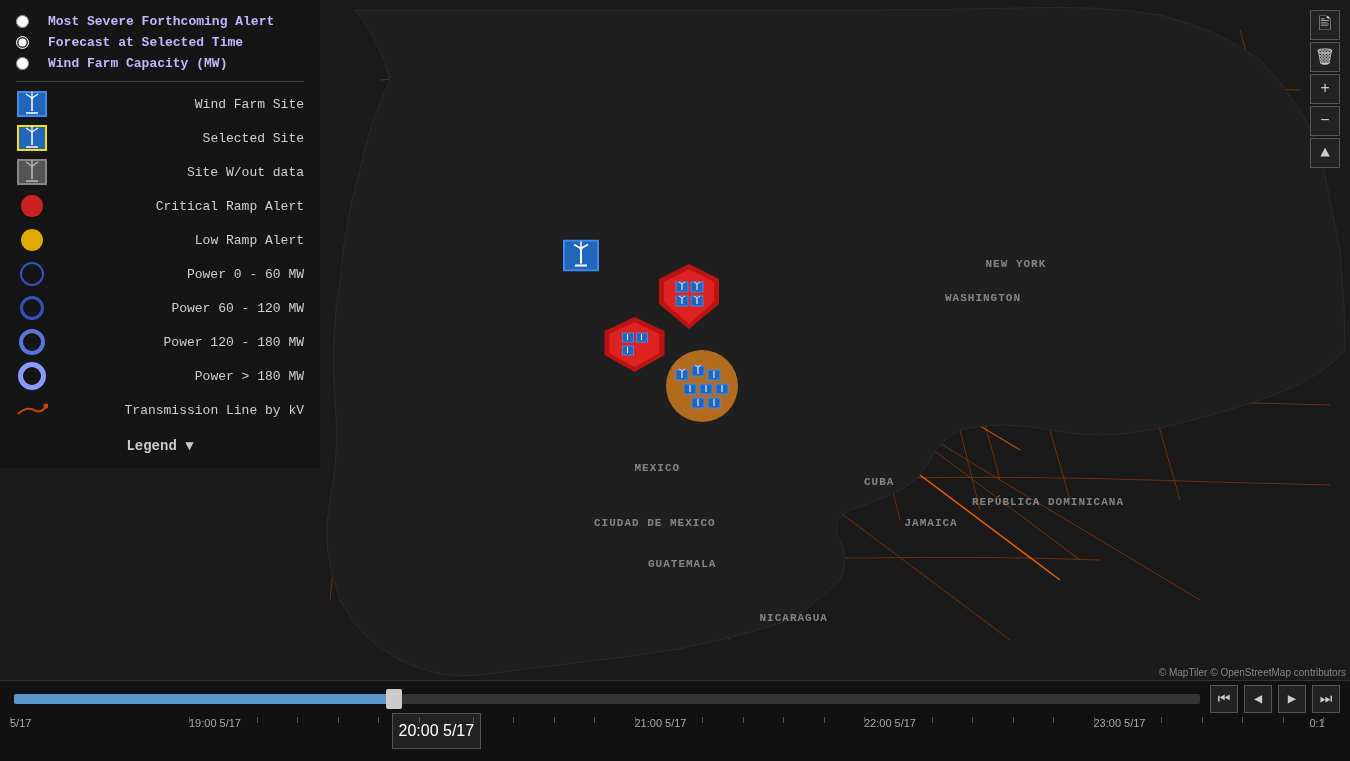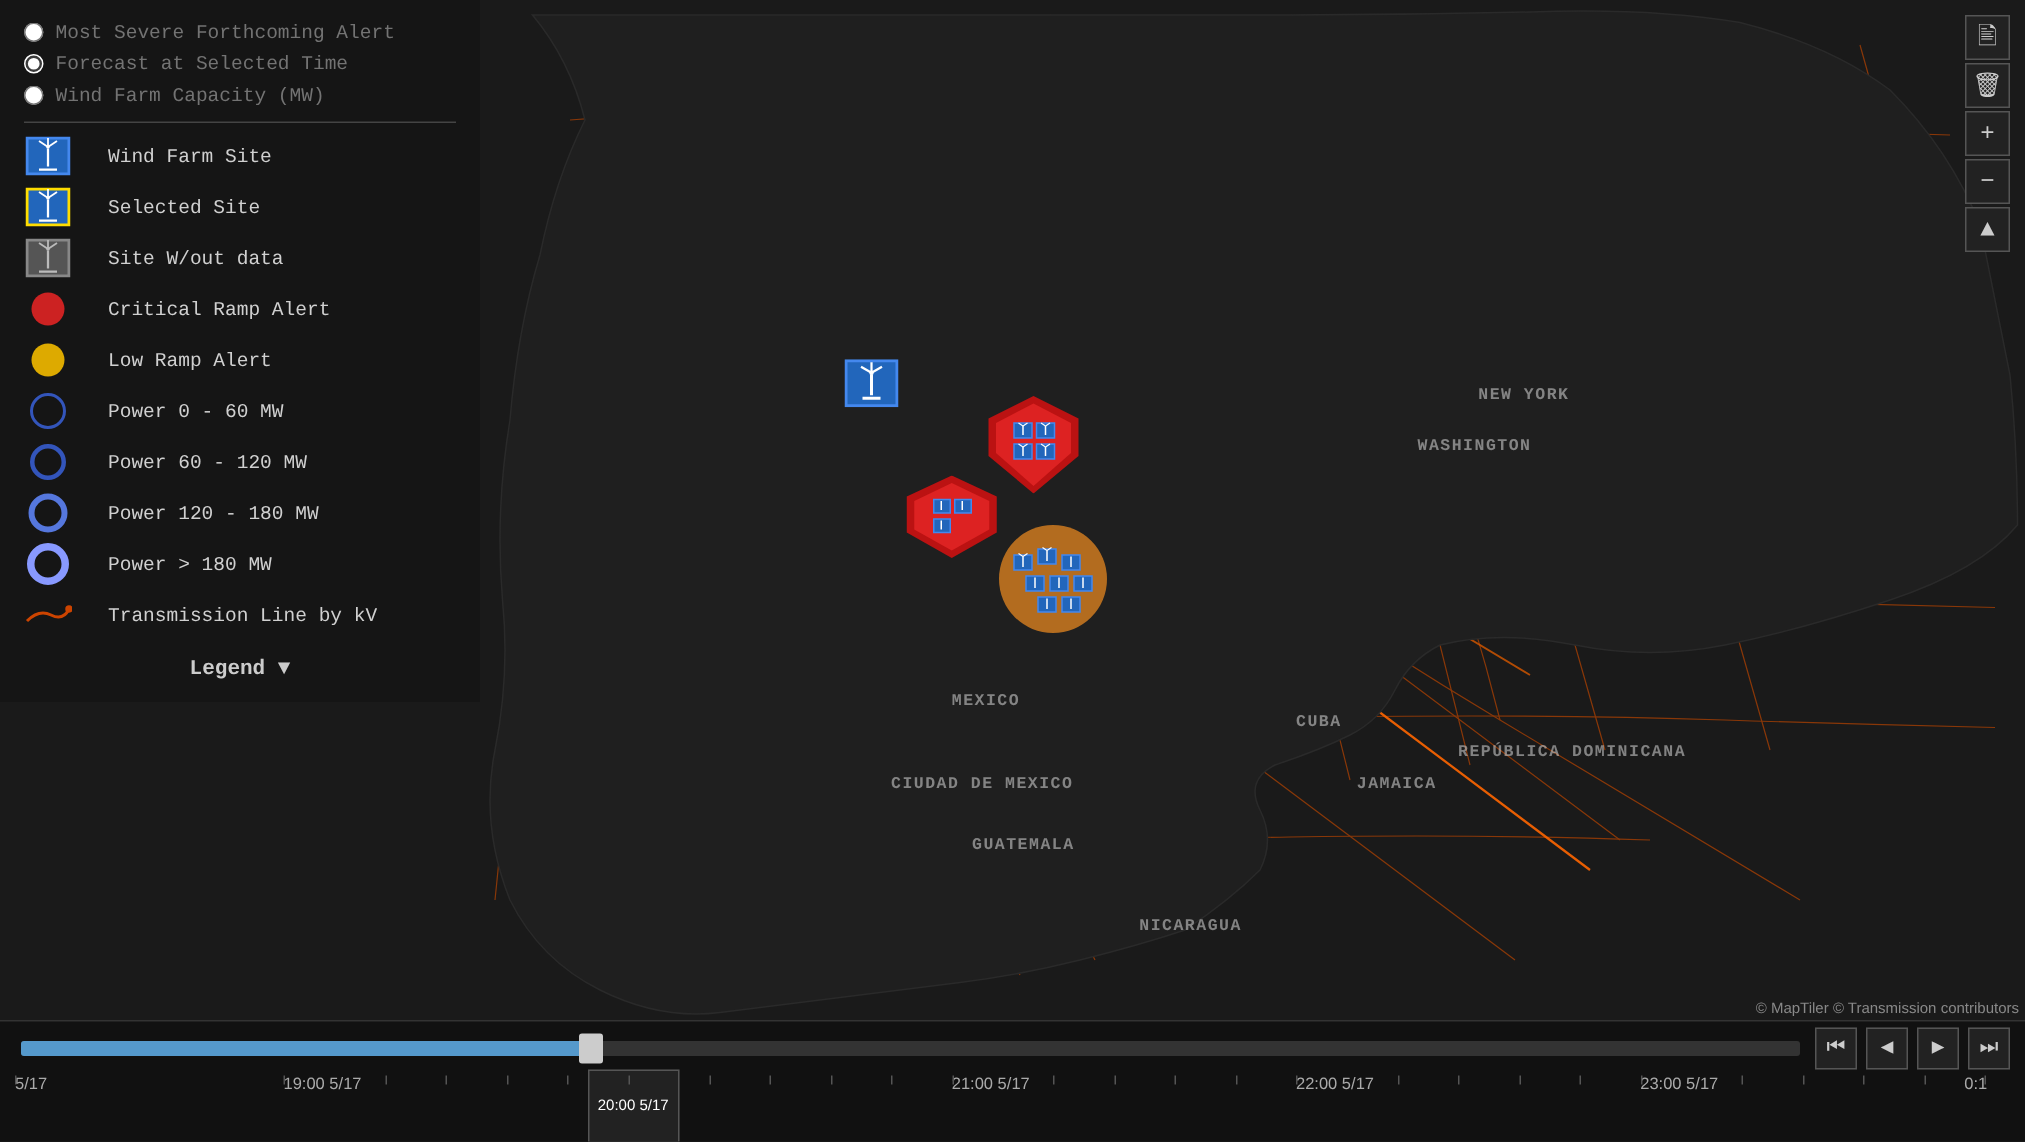--- a/index.html
+++ b/index.html
@@ -58,41 +58,43 @@
       margin-bottom: 6px;
       cursor: pointer;
     }
 
     .radio-item input[type="radio"] {
       margin-right: 8px;
       accent-color: #fff;
     }
 
     .radio-label {
-      color: #737373;
+      color: #c4b5fd;
       font-size: 13px;
-      font-weight: normal;
+      font-weight: bold;
+      margin-left: 11px;
     }
 
     .legend-divider {
       border: none;
       border-top: 1px solid #444;
       margin: 8px 0;
     }
 
     .legend-items {
       display: flex;
       flex-direction: column;
       gap: 6px;
     }
 
     .legend-item {
       display: flex;
       align-items: center;
       gap: 24px;
+      justify-content: space-between;
     }
 
     .legend-icon {
       width: 32px;
       height: 28px;
       display: flex;
       align-items: center;
       justify-content: center;
       flex-shrink: 0;
     }
@@ -266,25 +268,25 @@
     .tl-label {
       color: #aaa;
       font-size: 11px;
       font-family: Arial, sans-serif;
       position: absolute;
     }
 
     .tl-current-label {
       position: absolute;
       color: #fff;
-      font-size: 10px;
+      font-size: 16px;
       font-family: Arial, sans-serif;
       background: #222;
       border: 1px solid #555;
-      padding: 18px 6px;
+      padding: 8px 6px;
       top: -4px;
     }
 
     .tl-tick {
       position: absolute;
       top: 0;
       width: 1px;
       height: 6px;
       background: #555;
     }
@@ -466,21 +468,21 @@
         <line x1="28" y1="44" x2="28" y2="37" stroke="white" stroke-width="1"></line>
         <line x1="44" y1="44" x2="44" y2="37" stroke="white" stroke-width="1"></line>
         <line x1="60" y1="44" x2="60" y2="37" stroke="white" stroke-width="1"></line>
         <line x1="36" y1="58" x2="36" y2="51" stroke="white" stroke-width="1"></line>
         <line x1="52" y1="58" x2="52" y2="51" stroke="white" stroke-width="1"></line>
       </svg>
     </div>
 
   </div>
 
-  <div class="map-attribution">© MapTiler © Transmission contributors</div>
+  <div class="map-attribution">© MapTiler © OpenStreetMap contributors</div>
 
   <div id="map-controls">
     <div class="map-ctrl-btn">🖹</div>
     <div class="map-ctrl-btn">🗑</div>
     <div class="map-ctrl-btn">+</div>
     <div class="map-ctrl-btn">−</div>
     <div class="map-ctrl-btn">▲</div>
   </div>
 
   <div id="legend-panel">

